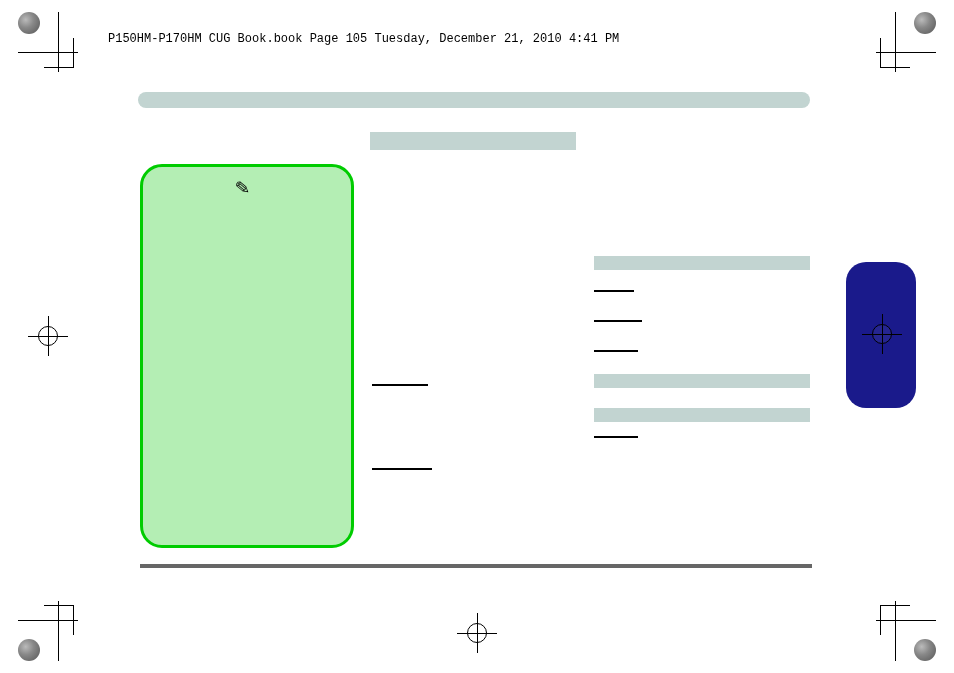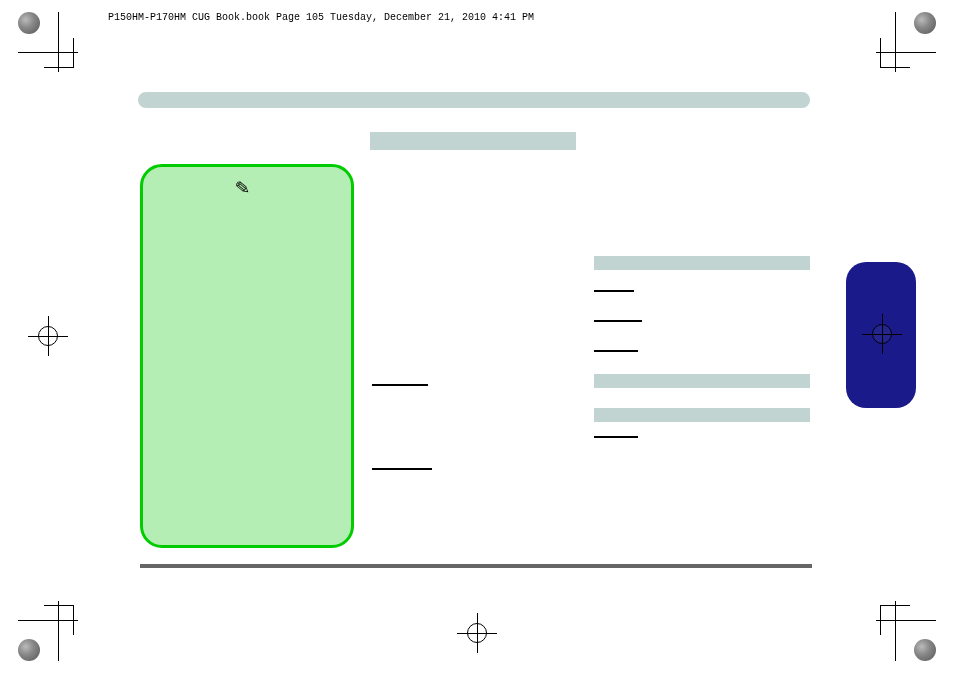--- a/index.html
+++ b/index.html
@@ -6,23 +6,23 @@
   body {
     width: 954px;
     height: 673px;
     background: #ffffff;
     position: relative;
     font-family: "Times New Roman", serif;
     overflow: hidden;
   }
   .header-text {
     position: absolute;
-    top: 12px;
+    top: 32px;
     left: 108px;
-    font-size: 10px;
+    font-size: 12px;
     color: #000;
     font-family: "Courier New", monospace;
   }
   
   .corner { position: absolute; width: 70px; height: 70px; }
   .corner.tl { top: 12px; left: 18px; }
   .corner.tr { top: 12px; right: 18px; }
   .corner.bl { bottom: 12px; left: 18px; }
   .corner.br { bottom: 12px; right: 18px; }
   .corner .orb {

